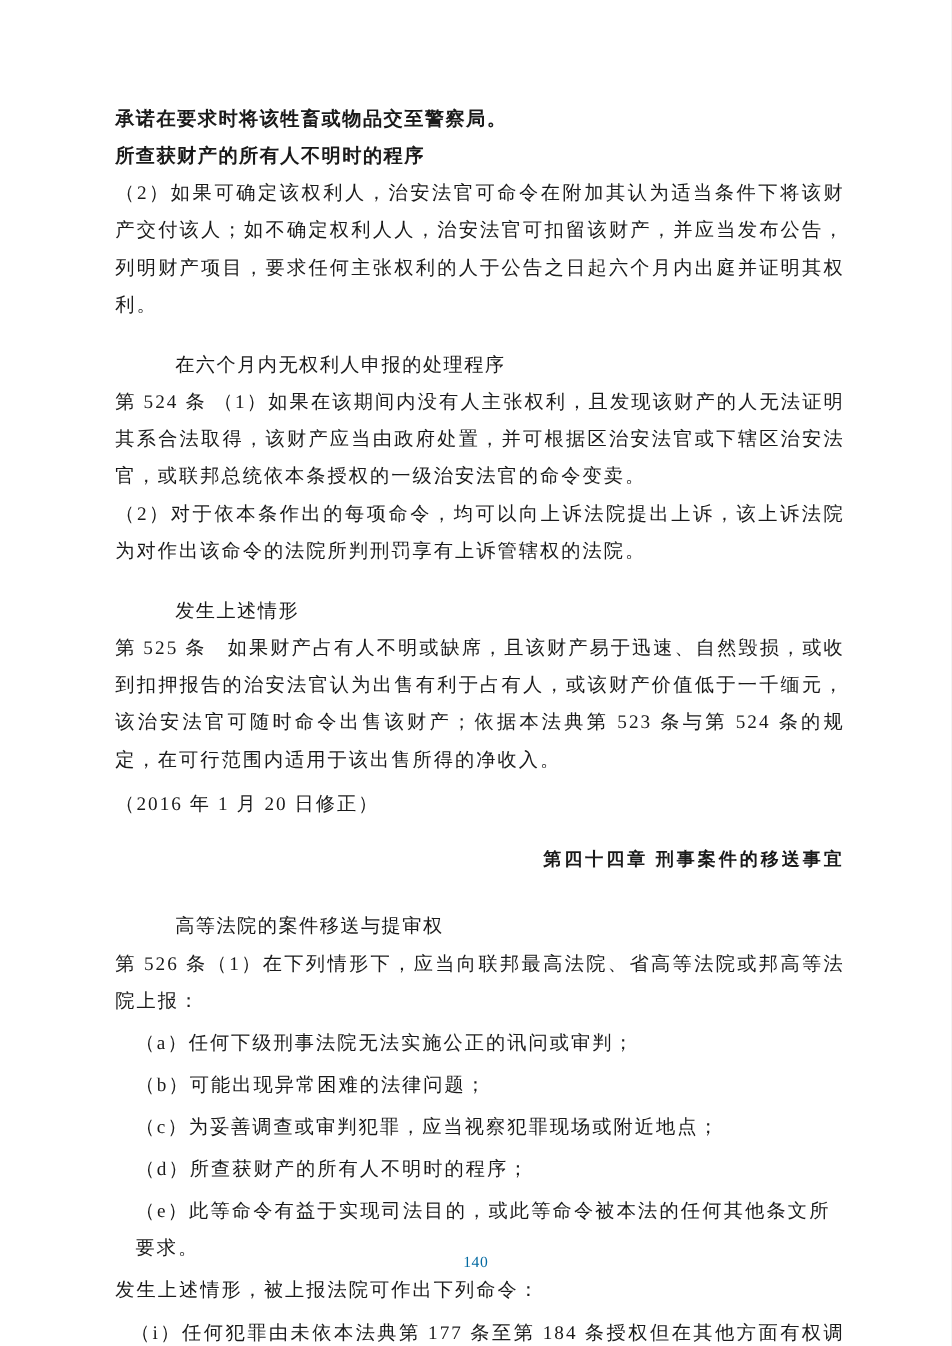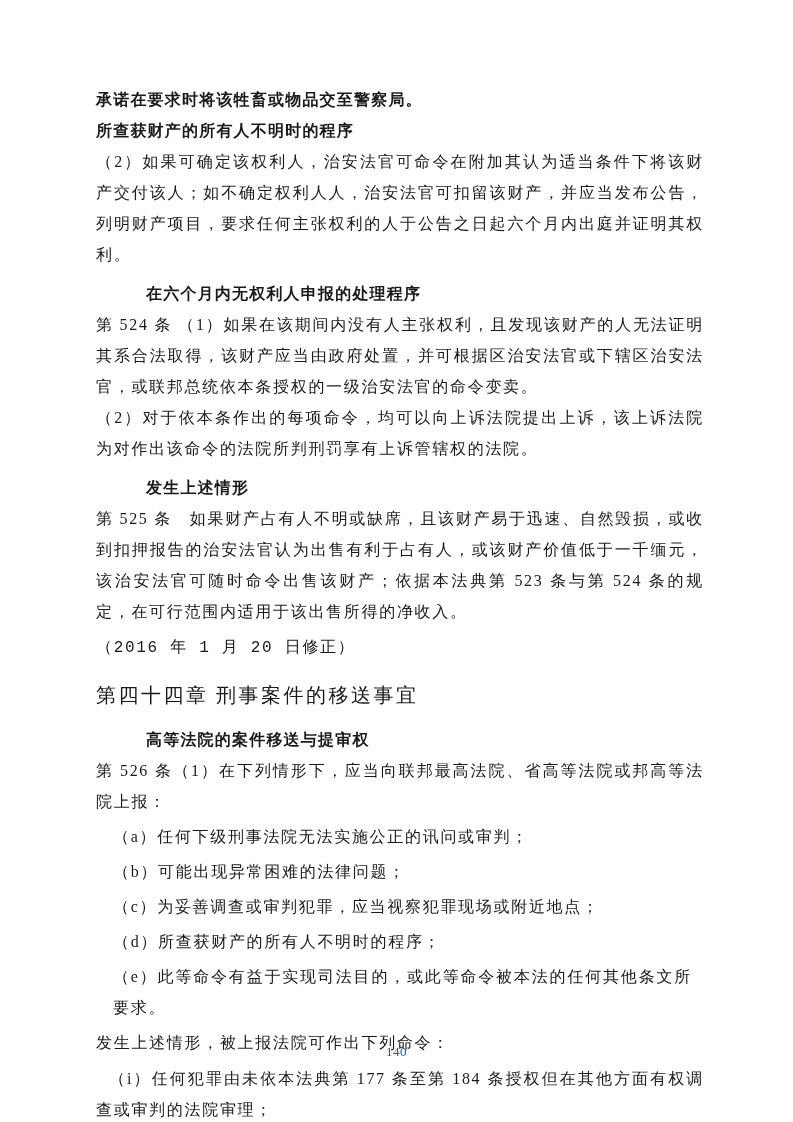--- a/index.html
+++ b/index.html
@@ -33,37 +33,37 @@
   
   p.bold-line {
     font-family: "Liberation Sans", "DejaVu Sans", sans-serif;
     font-weight: 700;
     text-align: left;
     letter-spacing: 1.2px;
   }
   
   p.subheading {
     font-family: "Liberation Sans", "DejaVu Sans", sans-serif;
-    font-weight: 700;
+    font-weight: 400;
     text-align: left;
     padding-left: 50px;
     letter-spacing: 1.2px;
-    margin-top: 8px;
+    margin-top: 19px;
   }
   p.date-line {
     text-align: left;
     margin-top: 6px;
-    font-family: Liberation Mono, monospace;
   }
   p.chapter-title {
-    font-size: 20px;
+    font-size: 15px;
     line-height: 42px;
-    text-align: left;
+    text-align: right;
     letter-spacing: 2.5px;
     margin: 10px 0 8px;
+    font-weight: bold;
   }
   p.list-item {
     padding-left: 5px;
     margin: 4px 12px;
   }
   p.list-sub {
     text-indent: 13px;
     margin-top: 5px;
   }
   .footer {

